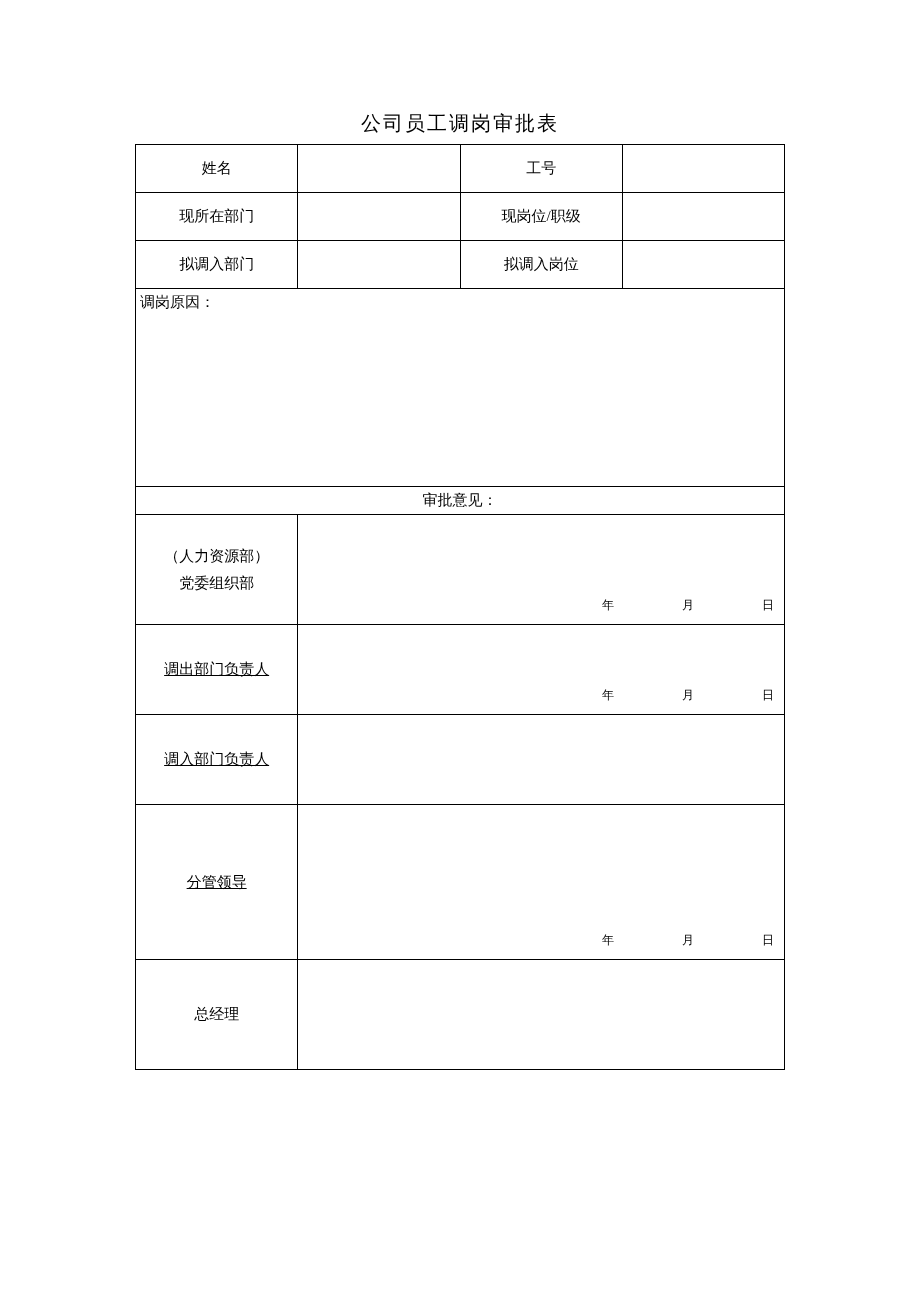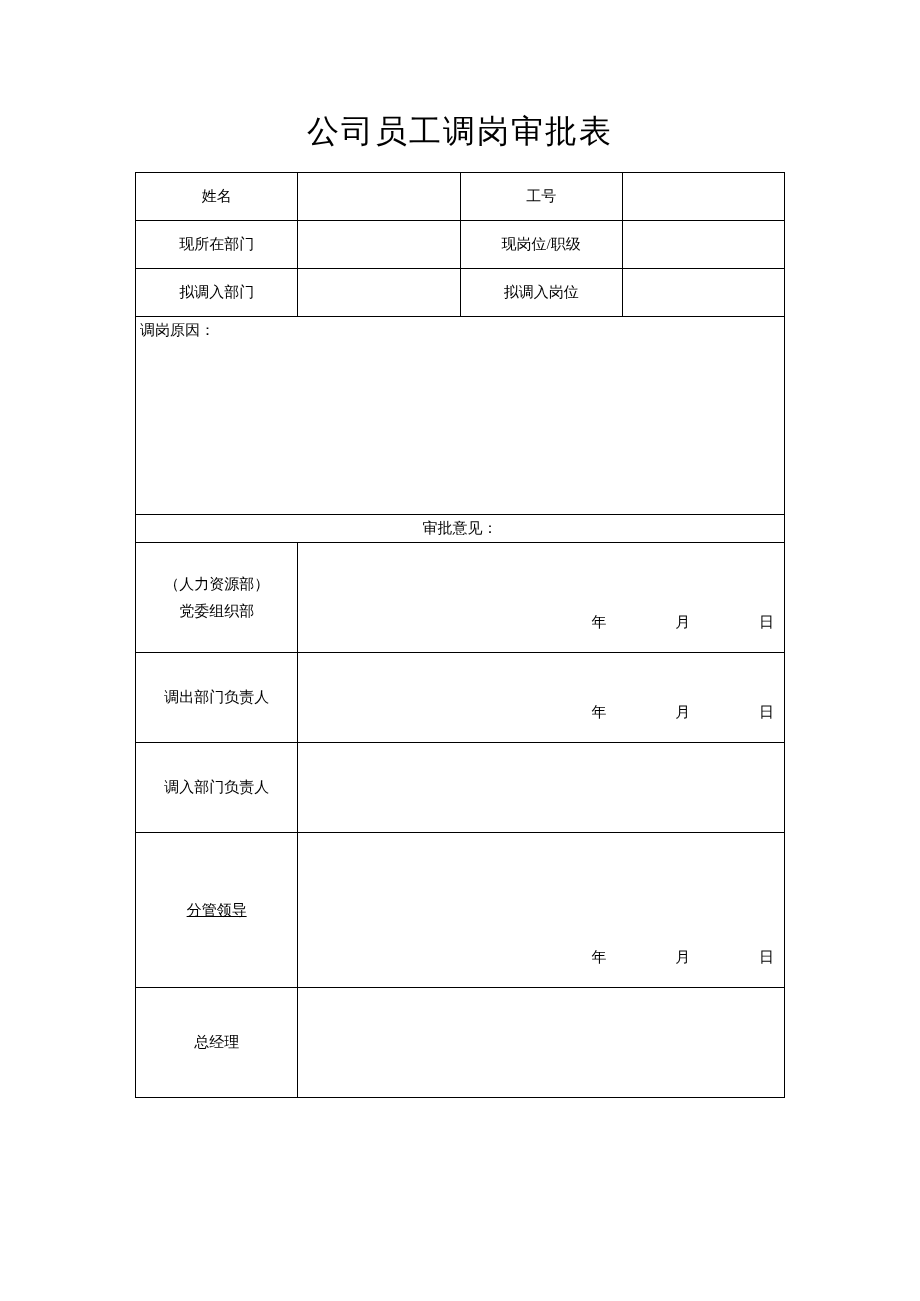--- a/index.html
+++ b/index.html
@@ -10,22 +10,22 @@
     body {
       background: #ffffff;
       font-family: "SimSun", "宋体", serif;
       width: 920px;
       padding: 110px 135px 100px 135px;
       color: #000;
     }
     h1 {
       text-align: center;
       font-weight: normal;
-      font-size: 32px;
-      margin-bottom: 18px;
+      font-size: 20px;
+      margin-bottom: 7px;
       letter-spacing: 2px;
     }
     table {
       border-collapse: collapse;
       width: 100%;
       table-layout: fixed;
       padding-left: 40px;
     }
     td {
       border: 1px solid #000;
@@ -58,32 +58,33 @@
     .sig-label-tall {
       height: 155px;
       line-height: 1.8;
       text-decoration: underline;
     }
     .sig-body {
       position: relative;
     }
     .date-line {
       position: absolute;
-      bottom: 20px;
+      bottom: 10px;
       right: 10px;
-      font-size: 15px;
+      font-size: 12px;
       white-space: nowrap;
       text-align: right;
     }
     .date-line span.gap {
       display: inline-block;
       width: 65px;
     }
     .sig-short {
       height: 90px;
+      text-decoration: underline;
     }
   </style>
 </head>
 <body>
 
 <h1>公司员工调岗审批表</h1>
 
 <table>
   <colgroup>
     <col style="width:25%">

